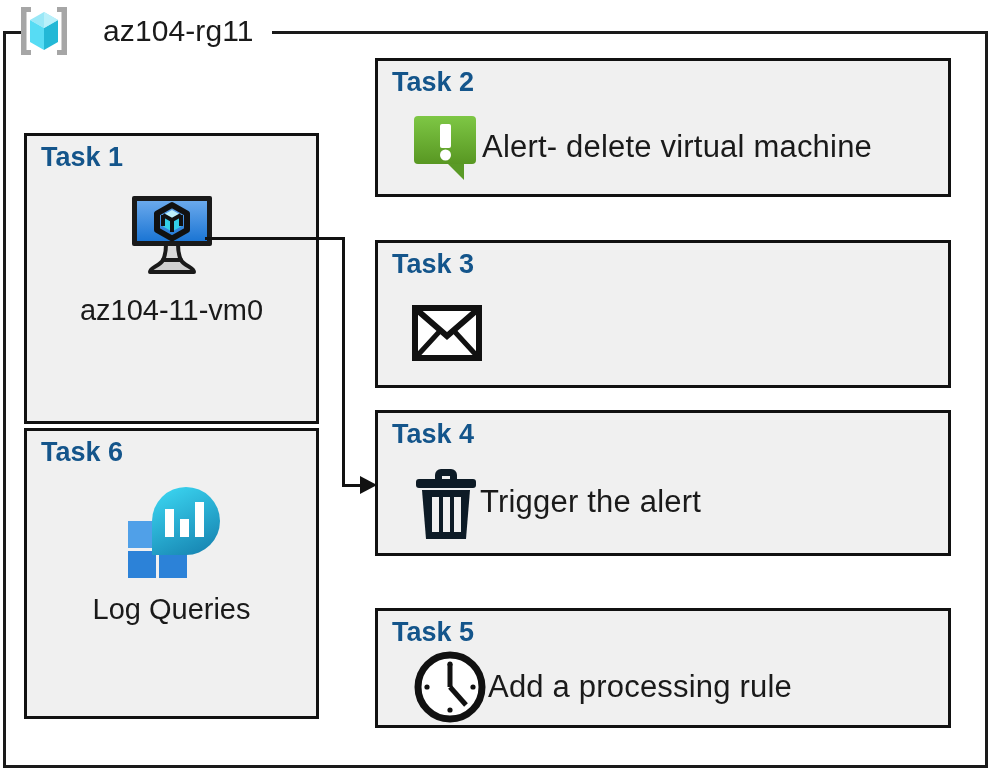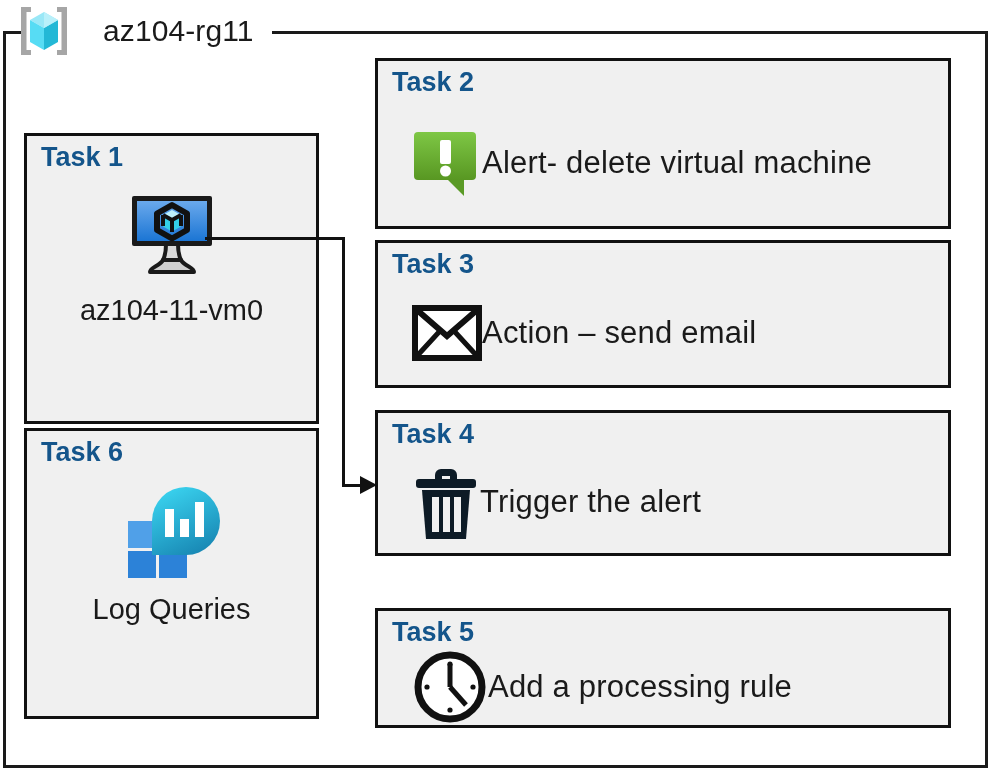--- a/index.html
+++ b/index.html
@@ -213,21 +213,21 @@
 
           <rect x="47" y="26" width="9" height="28" fill="#ffffff"></rect>
           <rect x="62" y="36" width="9" height="18" fill="#ffffff"></rect>
           <rect x="77" y="19" width="9" height="35" fill="#ffffff"></rect>
         </svg>
       </span>
       <div class="card-label">Log Queries</div>
     </div>
   </div>
 
-  <div class="card card-right" style="top:58px; height:171px;">
+  <div class="card card-right" style="top:58px; height:139px;">
     <div class="card-title">Task 2</div>
     <div class="card-body">
       <span>
         <svg class="svg-ico" width="70" height="70" viewBox="0 0 70 70">
           <defs>
             <linearGradient id="alertG" x1="0" y1="0" x2="0" y2="1">
               <stop offset="0%" stop-color="#7ec745"></stop>
               <stop offset="100%" stop-color="#589722"></stop>
             </linearGradient>
           </defs>
@@ -244,21 +244,20 @@
   <div class="card card-right" style="top:240px; height:148px;">
     <div class="card-title">Task 3</div>
     <div class="card-body">
       <span>
         <svg class="svg-ico" width="70" height="56" viewBox="0 0 70 56">
           <rect x="3" y="3" width="64" height="50" fill="#ffffff" stroke="#111111" stroke-width="6"></rect>
           <path d="M5 5 L35 31 L65 5" fill="none" stroke="#111111" stroke-width="6"></path>
           <path d="M5 51 L27 27 M65 51 L43 27" fill="none" stroke="#111111" stroke-width="5"></path>
         </svg>
       </span>
-      <div class="card-label">Action – send email</div>
     </div>
   </div>
 
   <div class="card card-right" style="top:410px; height:146px;">
     <div class="card-title">Task 4</div>
     <div class="card-body">
       <span>
         <svg class="svg-ico" width="68" height="78" viewBox="0 0 68 78">
 
           <path d="M23 12 a6 6 0 0 1 6 -6 h10 a6 6 0 0 1 6 6 v6 h-7 v-5 h-8 v5 h-7 Z" fill="#0d1b26"></path>

